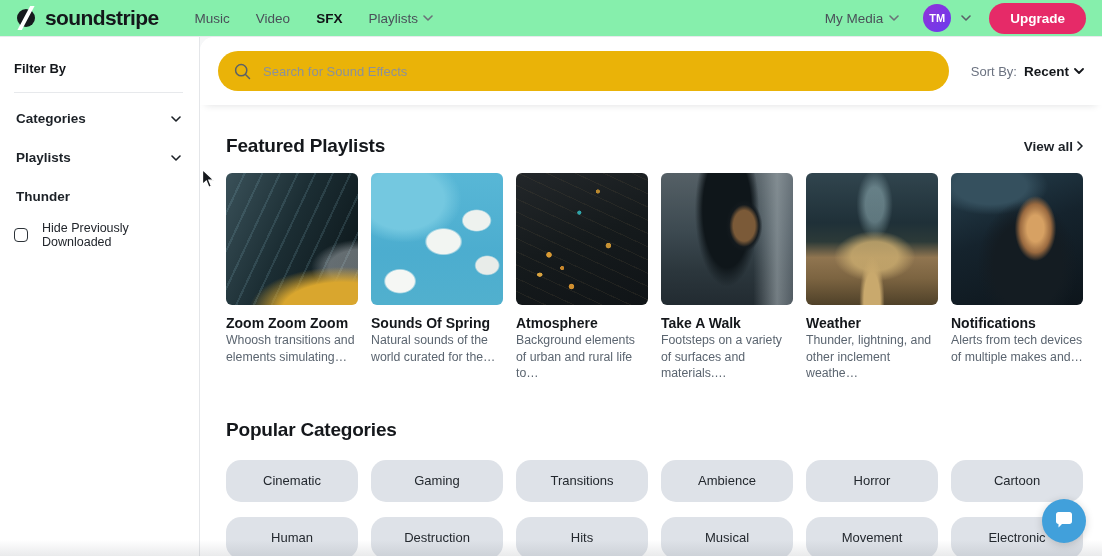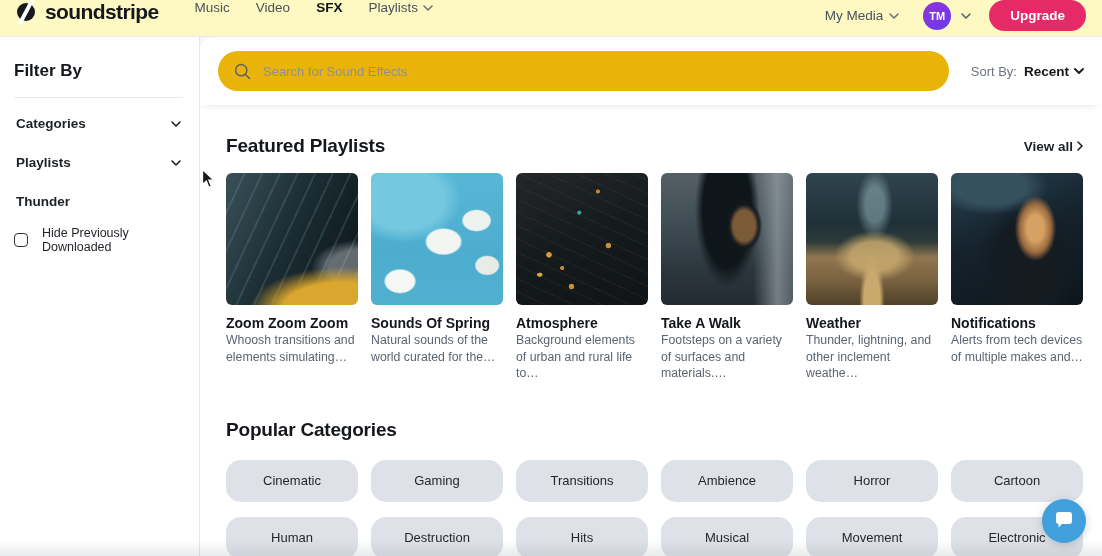--- a/index.html
+++ b/index.html
@@ -1,38 +1,38 @@
 <!DOCTYPE html>
 <html><head>
 <meta charset="utf-8">
 <style>
   * { margin:0; padding:0; box-sizing:border-box; }
   html,body { width:1102px; height:556px; overflow:hidden; }
   body { font-family:"Liberation Sans", sans-serif; background:#fff; color:#1b1f24; position:relative; }
 
   
-  .navbar { height:37px; background:#fef9c3; border-bottom:1px solid #e8eaed; display:flex; align-items:flex-start; padding:0 16px 0 14px; position:relative; z-index:5; }
+  .navbar { height:37px; background:#86efac; border-bottom:1px solid #e8eaed; display:flex; align-items:center; padding:0 16px 0 14px; position:relative; z-index:5; }
   .brand { display:flex; align-items:center; gap:7px; margin-right:36px; }
   .brand-word { font-size:21px; font-weight:700; letter-spacing:-0.6px; color:#14171b; }
   .nav-links { display:flex; align-items:center; gap:26px; }
   .nav-link { font-size:13.5px; color:#4a5059; font-weight:500; display:flex; align-items:center; gap:5px; cursor:pointer; }
   .nav-link.active { color:#101317; font-weight:700; }
   .nav-right { margin-left:auto; display:flex; align-items:center; gap:10px; }
   .mymedia { font-size:13.5px; color:#4a5059; font-weight:500; display:flex; align-items:center; gap:6px; margin-right:14px; cursor:pointer; }
   .avatar { width:28px; height:28px; border-radius:50%; background:linear-gradient(135deg,#9232d8,#6a3bee); color:#fff; font-size:11px; font-weight:700; display:flex; align-items:center; justify-content:center; }
   .avatar-chev { color:#5a6068; display:flex; }
   .upgrade-btn { background:#e62a68; color:#fff; font-size:13.5px; font-weight:700; border:none; border-radius:16px; padding:8px 21px; margin-left:8px; cursor:pointer; }
   .chev { display:inline-flex; color:#6b7178; }
 
   
   .content-row { display:flex; height:519px; background:#f6f7f8; }
 
   
   .sidebar { width:200px; min-width:200px; background:#fff; border-right:1px solid #e4e6e9; padding:24px 16px 0 14px; }
-  .filter-title { font-size:17px; font-weight:700; color:#14171b; }
+  .filter-title { font-size:13px; font-weight:700; color:#14171b; }
   .side-divider { border:none; border-top:1px solid #e7e9ec; margin:16px 0 6px 0; }
   .side-row { display:flex; align-items:center; justify-content:space-between; padding:12px 2px; cursor:pointer; }
   .side-row span { font-size:13.5px; font-weight:600; color:#1c2127; }
   .advanced-label { font-size:13.5px; font-weight:600; color:#1c2127; padding:12px 2px 0 2px; }
   .checkbox-row { display:flex; align-items:center; gap:14px; margin-top:17px; cursor:pointer; }
   .checkbox { width:14px; height:14px; border:1.6px solid #2c3238; border-radius:4px; background:#fff; flex:none; }
   .checkbox-label { font-size:12.5px; color:#22262c; }
 
   
   .main { flex:1; display:flex; flex-direction:column; background:#f6f7f8; overflow:hidden; }

